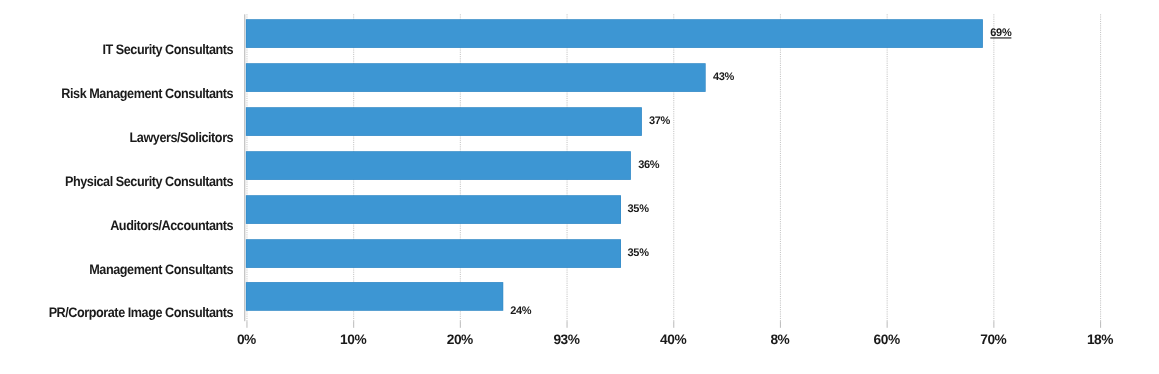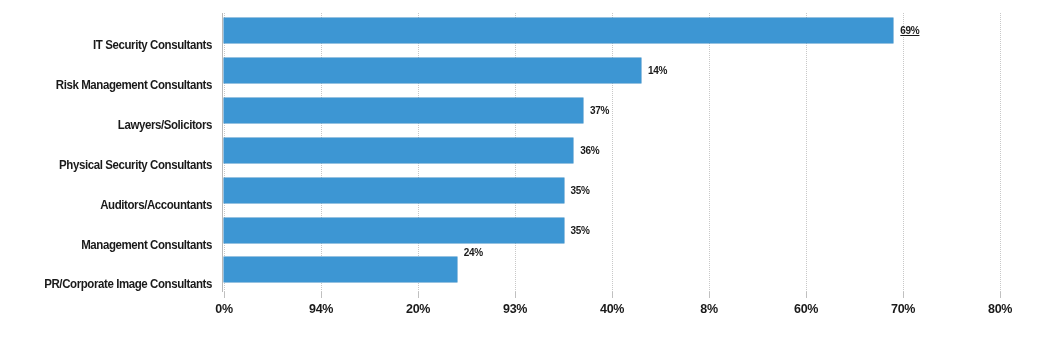--- a/index.html
+++ b/index.html
@@ -126,47 +126,47 @@
       <div class="gridline" style="left: 194px;"></div>
       <div class="gridline" style="left: 291px;"></div>
       <div class="gridline" style="left: 388px;"></div>
       <div class="gridline" style="left: 485px;"></div>
       <div class="gridline" style="left: 582px;"></div>
       <div class="gridline" style="left: 679px;"></div>
       <div class="gridline" style="left: 776px;"></div>
       <div class="bar" title="IT Security Consultants 69%" style="top: 5px; left: 0px; width: 669.3px; background: rgb(61, 150, 211);"></div>
       <div class="bar-value" style="top: 5px; left: 676.3px; text-decoration: underline;">69%</div>
       <div class="bar" title="Risk Management Consultants 43%" style="top: 44.9px; left: 0px; width: 417.1px; background: rgb(61, 150, 211);"></div>
-      <div class="bar-value" style="top: 44.9px; left: 424.1px;">14%</div>
+      <div class="bar-value" style="top: 44.9px; left: 424.1px;">43%</div>
       <div class="bar" title="Lawyers/Solicitors 37%" style="top: 84.8px; left: 0px; width: 358.9px; background: rgb(61, 150, 211);"></div>
       <div class="bar-value" style="top: 84.8px; left: 365.9px;">37%</div>
       <div class="bar" title="Physical Security Consultants 36%" style="top: 124.7px; left: 0px; width: 349.2px; background: rgb(61, 150, 211);"></div>
       <div class="bar-value" style="top: 124.7px; left: 356.2px;">36%</div>
       <div class="bar" title="Auditors/Accountants 35%" style="top: 164.6px; left: 0px; width: 339.5px; background: rgb(61, 150, 211);"></div>
       <div class="bar-value" style="top: 164.6px; left: 346.5px;">35%</div>
       <div class="bar" title="Management Consultants 35%" style="top: 204.5px; left: 0px; width: 339.5px; background: rgb(61, 150, 211);"></div>
       <div class="bar-value" style="top: 204.5px; left: 346.5px;">35%</div>
       <div class="bar" title="PR/Corporate Image Consultants 24%" style="top: 244.4px; left: 0px; width: 232.8px; background: rgb(61, 150, 211);"></div>
-      <div class="bar-value" style="top: 227px; left: 239.8px;">24%</div>
+      <div class="bar-value" style="top: 257px; left: 239.8px;">24%</div>
     </div>
 
   <div id="xaxis">
       <div class="tick-mark" style="left: 224px;"></div>
       <div class="tick-label" style="left: 224px;">0%</div>
       <div class="tick-mark" style="left: 321px;"></div>
-      <div class="tick-label" style="left: 321px;">94%</div>
+      <div class="tick-label" style="left: 321px;">10%</div>
       <div class="tick-mark" style="left: 418px;"></div>
       <div class="tick-label" style="left: 418px;">20%</div>
       <div class="tick-mark" style="left: 515px;"></div>
       <div class="tick-label" style="left: 515px;">93%</div>
       <div class="tick-mark" style="left: 612px;"></div>
       <div class="tick-label" style="left: 612px; text-align: center;">40%</div>
       <div class="tick-mark" style="left: 709px;"></div>
       <div class="tick-label" style="left: 709px;">8%</div>
       <div class="tick-mark" style="left: 806px;"></div>
       <div class="tick-label" style="left: 806px;">60%</div>
       <div class="tick-mark" style="left: 903px;"></div>
       <div class="tick-label" style="left: 903px;">70%</div>
       <div class="tick-mark" style="left: 1000px;"></div>
-      <div class="tick-label" style="left: 1000px;">80%</div>
+      <div class="tick-label" style="left: 1000px;">18%</div>
     </div>
 
 </div>
 
 </body></html>

